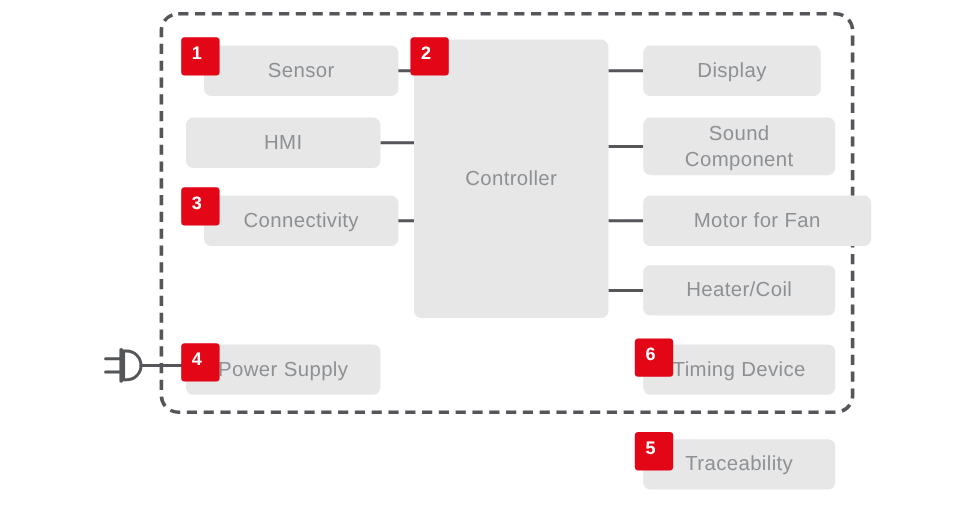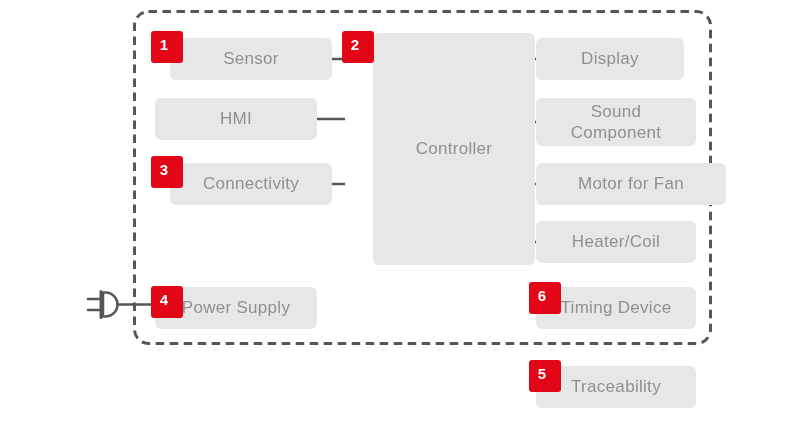--- a/index.html
+++ b/index.html
@@ -57,21 +57,21 @@
   <div class="box" style="left:155px; top:98px;  width:162px; height:42px;">
     <span>HMI</span>
   </div>
   <div class="box" style="left:170px; top:163px; width:162px; height:42px;">
     <span>Connectivity</span>
   </div>
   <div class="box" style="left:155px; top:287px; width:162px; height:42px;">
     <span>Power Supply</span>
   </div>
 
-  <div class="box" style="left:345px; top:33px;  width:162px; height:232px;margin-left:28px;">
+  <div class="box" style="left:345px; top:33px;  width:162px; height:232px;">
     <span>Controller</span>
   </div>
 
   <div class="box" style="left:536px; top:38px;  width:148px; height:42px;">
     <span>Display</span>
   </div>
   <div class="box" style="left:536px; top:98px;  width:160px; height:48px; padding:0 26px;">
     <span>Sound Component</span>
   </div>
   <div class="box" style="left:536px; top:163px; width:190px; height:42px;">

